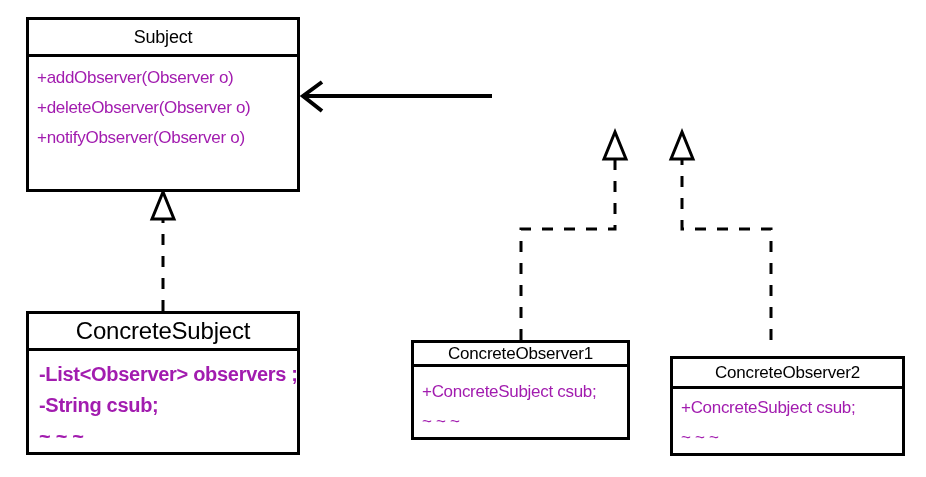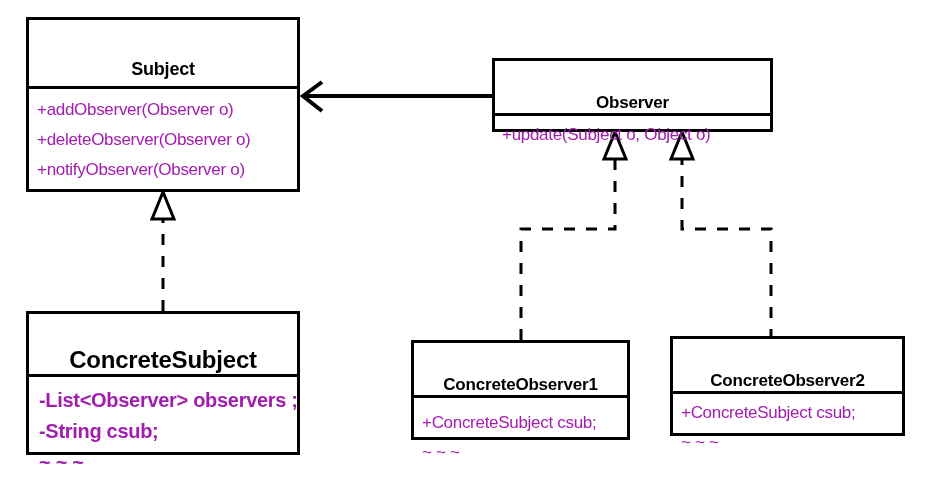--- a/index.html
+++ b/index.html
@@ -19,28 +19,27 @@
     position: absolute;
     box-sizing: border-box;
     border: 3px solid #000000;
     background: #ffffff;
     display: flex;
     flex-direction: column;
   }
   .uml-title {
     box-sizing: border-box;
     text-align: right;
-    font-weight: bold;
+    font-weight: normal;
     color: #000000;
     display: flex;
     align-items: center;
     justify-content: center;
     border-bottom: 3px solid #000000;
     letter-spacing: -0.2px;
-    margin-top: 32px;
   }
   .uml-body {
     box-sizing: border-box;
     flex: 1;
     display: flex;
     flex-direction: column;
     justify-content: flex-start;
   }
   .uml-member {
     color: #a21caf;
@@ -66,21 +65,21 @@
   #concretesubject-class .uml-body { padding: 8px 0 0 10px; }
   #concretesubject-class .uml-member { font-size: 20px; line-height: 31px; font-weight: bold; }
 
   
   #concreteobserver1-class { left: 411px; top: 340px; width: 219px; height: 100px; gap: 6px; }
   #concreteobserver1-class .uml-title { height: 32px; font-size: 17px; }
   #concreteobserver1-class .uml-body { padding: 4px 0 0 8px; }
   #concreteobserver1-class .uml-member { font-size: 17px; line-height: 30px; }
 
   
-  #concreteobserver2-class { left: 670px; top: 336px; width: 235px; height: 100px; }
+  #concreteobserver2-class { left: 670px; top: 356px; width: 235px; height: 100px; }
   #concreteobserver2-class .uml-title { height: 32px; font-size: 17px; }
   #concreteobserver2-class .uml-body { padding: 4px 0 0 8px; }
   #concreteobserver2-class .uml-member { font-size: 17px; line-height: 30px; }
 
   #connector-layer {
     position: absolute;
     left: 0; top: 0;
     width: 926px; height: 477px;
     pointer-events: none;
   }
@@ -115,26 +114,20 @@
 
   <div class="uml-class" id="subject-class">
     <div class="uml-title">Subject</div>
     <div class="uml-body">
       <div class="uml-member">+addObserver(Observer o)</div>
       <div class="uml-member">+deleteObserver(Observer o)</div>
       <div class="uml-member">+notifyObserver(Observer o)</div>
     </div>
   </div>
 
-  <div class="uml-class" id="observer-class">
-    <div class="uml-title">Observer</div>
-    <div class="uml-body">
-      <div class="uml-member">+update(Subject o, Object o)</div>
-    </div>
-  </div>
 
   <div class="uml-class" id="concretesubject-class">
     <div class="uml-title">ConcreteSubject</div>
     <div class="uml-body">
       <div class="uml-member">-List&lt;Observer&gt; observers ;</div>
       <div class="uml-member">-String csub;</div>
       <div class="uml-member">~ ~ ~</div>
     </div>
   </div>
 

